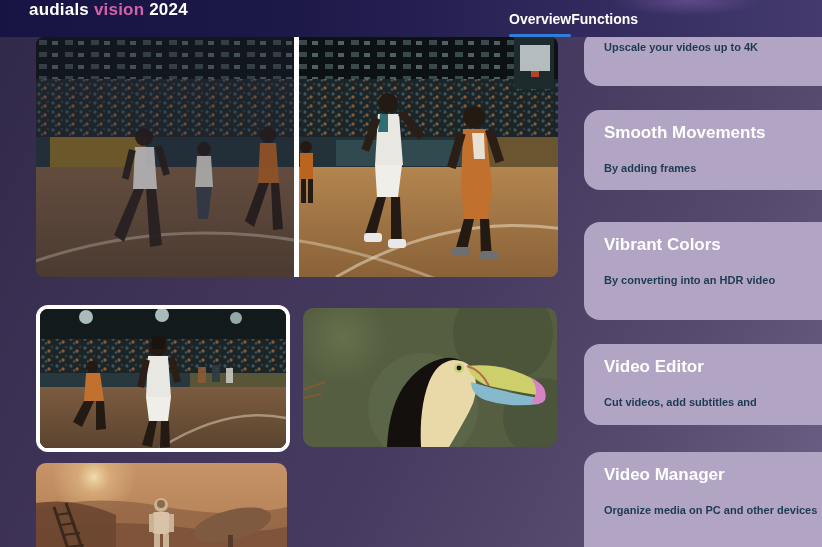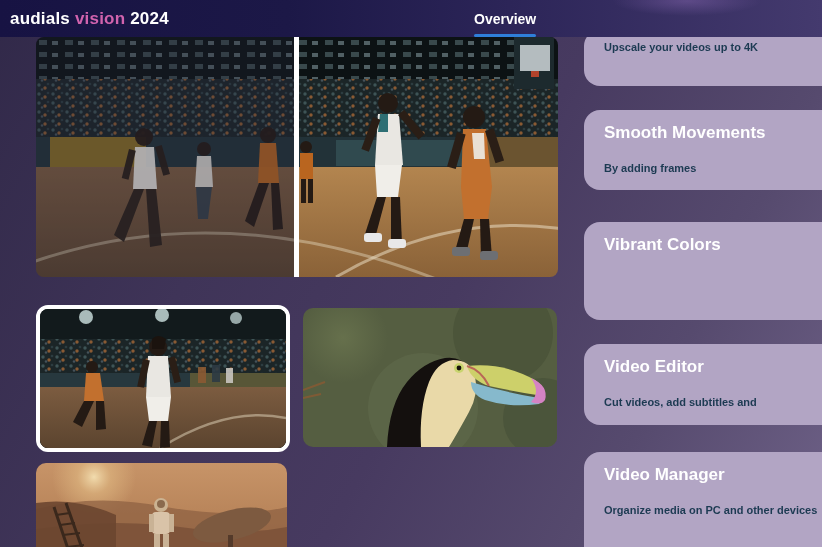--- a/index.html
+++ b/index.html
@@ -7,30 +7,30 @@
   body {
     position:relative; overflow:hidden;
     font-family:"Liberation Sans", sans-serif;
     background:linear-gradient(118deg, #312949 0%, #3f3458 30%, #473a60 55%, #564a6e 78%, #6e6187 100%);
   }
 
   
   .topbar {
     position:absolute; left:0; top:0; width:822px; height:37px; z-index:30;
     background:linear-gradient(90deg, #171343 0%, #1c1847 35%, #2c2558 62%, #443a6e 100%);
-    display:flex; align-items:center;
+    display:flex; align-items:flex-start;padding-left:19px;
   }
   .topbar::after { 
     content:""; position:absolute; right:60px; top:-14px; width:150px; height:30px;
     background:radial-gradient(ellipse at center, rgba(160,120,200,.35), rgba(160,120,200,0) 70%);
     pointer-events:none;
   }
   .logo { margin-left:10px; font-size:17px; font-weight:bold; color:#ffffff; letter-spacing:.2px; white-space:nowrap; }
   .logo .pink { font-weight:bold; }
-  .nav { position:absolute; left:474px; top:0; height:37px; display:flex; }
+  .nav { position:absolute; left:509px; top:0; height:37px; display:flex; }
   .nav-item {
     position:relative; height:37px; display:flex; align-items:center;
     color:#ffffff; font-weight:bold; font-size:14px; cursor:pointer; white-space:nowrap;
   }
   .nav-item.active::after {
     content:""; position:absolute; left:0; right:0; bottom:0; height:3px; border-radius:2px;
   }
 
   
   .hero {
@@ -69,20 +69,23 @@
   <div class="logo">
     <span>audials</span>
     <span class="pink" style="color: rgb(209, 99, 174);">vision</span>
     <span>2024</span>
   </div>
   <nav class="nav">
     <div class="nav-item active" style="--u: #2f7fd9;">
       <span>Overview</span>
     <div style="position: absolute; left: 0px; right: 0px; bottom: 0px; height: 3px; border-radius: 2px; background: rgb(47, 127, 217);"></div>
       </div>
+    <div class="nav-item">
+      <span>Functions</span>
+    </div>
   </nav>
 </header>
 
 <div class="hero">
   <svg width="522" height="240" viewBox="0 0 522 240">
     <defs>
       <pattern id="lights" width="26" height="12" patternUnits="userSpaceOnUse">
         <rect width="26" height="12" fill="#0c1214"></rect>
         <rect x="3" y="3" width="8" height="5" fill="#39494c"></rect>
         <rect x="16" y="4" width="6" height="4" fill="#516064"></rect>
@@ -279,20 +282,21 @@
   <div class="card-sub" style="color: rgb(28, 58, 82);">Upscale your videos up to 4K</div>
 </div>
 
 <div class="card card2" style="background: rgb(178, 165, 196);">
   <div class="card-title" style="color: rgb(255, 255, 255);">Smooth Movements</div>
   <div class="card-sub" style="color: rgb(28, 58, 82);">By adding frames</div>
 </div>
 
 <div class="card card3" style="background: rgb(178, 165, 196);">
   <div class="card-title" style="color: rgb(255, 255, 255);">Vibrant Colors</div>
+  <div class="card-sub" style="color: rgb(28, 58, 82);">By converting into an HDR video</div>
 </div>
 
 <div class="card card4" style="background: rgb(178, 165, 196);">
   <div class="card-title" style="color: rgb(255, 255, 255);">Video Editor</div>
   <div class="card-sub" style="color: rgb(28, 58, 82);">Cut videos, add subtitles and</div>
 </div>
 
 <div class="card card5" style="background: rgb(178, 165, 196);">
   <div class="card-title" style="color: rgb(255, 255, 255);">Video Manager</div>
   <div class="card-sub" style="color: rgb(28, 58, 82);">Organize media on PC and other devices</div>

